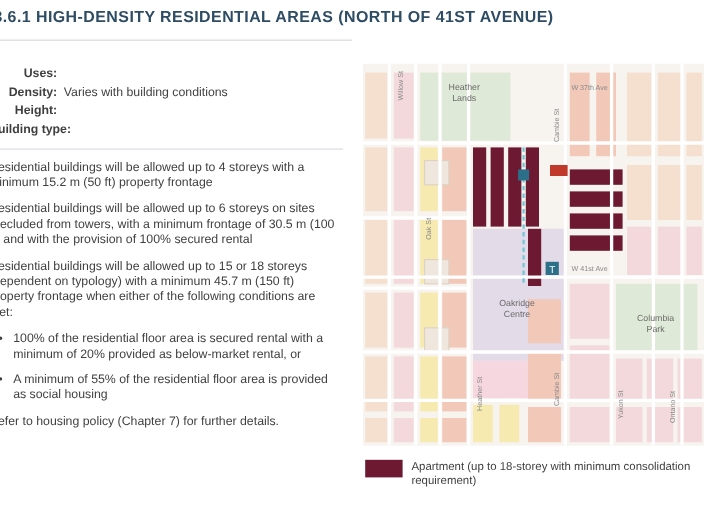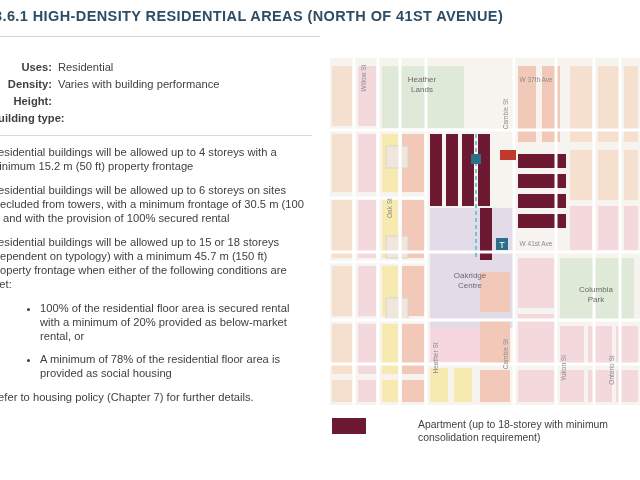--- a/index.html
+++ b/index.html
@@ -76,21 +76,20 @@
     margin: 0 0 10px 0;
     padding-right: 12px;
   }
   ul.conditions {
     margin: 0 0 10px 0;
     padding-left: 22px;
   }
   ul.conditions li {
     margin-bottom: 9px;
     padding-right: 16px;
-    margin-left: 28px;
   }
   
   .map {
     position: absolute;
     left: 330px;
     top: 58px;
     width: 310px;
     height: 347px;
     background: #f7f3ef;
     overflow: hidden;
@@ -99,21 +98,20 @@
   .legend {
     position: absolute;
     left: 332px;
     top: 418px;
     width: 300px;
     display: flex;
     align-items: flex-start;
     font-size: 10.4px;
     line-height: 13px;
     color: #3f3f3f;
-    gap: 44px;
   }
   .legend-swatch {
     flex: 0 0 34px;
     height: 16px;
     background: #6d1932;
     margin-right: 8px;
   }
 </style>
 </head>
 <body>
@@ -121,43 +119,42 @@
 <div class="page">
 
   <div class="title">3.6.1 HIGH-DENSITY RESIDENTIAL AREAS (NORTH OF 41ST AVENUE)</div>
   <div class="rule"></div>
 
   <div class="leftcol">
 
     <div class="specs">
       <div class="spec-row">
         <div class="spec-label">Uses:</div>
-        <div class="spec-value">Residential</div>
       </div>
       <div class="spec-row">
         <div class="spec-label">Density:</div>
-        <div class="spec-value">Varies with building performance</div>
+        <div class="spec-value">Varies with building conditions</div>
       </div>
       <div class="spec-row">
         <div class="spec-label">Height:</div>
       </div>
       <div class="spec-row">
         <div class="spec-label">Building type:</div>
       </div>
     </div>
 
     <div class="spec-sep"></div>
 
     <p class="para">Residential buildings will be allowed up to 4 storeys with a minimum 15.2 m (50 ft) property frontage</p>
     <p class="para">Residential buildings will be allowed up to 6 storeys on sites precluded from towers, with a minimum frontage of 30.5 m (100 ft) and with the provision of 100% secured rental</p>
     <p class="para">Residential buildings will be allowed up to 15 or 18 storeys (dependent on typology) with a minimum 45.7 m (150 ft) property frontage when either of the following conditions are met:</p>
 
     <ul class="conditions">
       <li>100% of the residential floor area is secured rental with a minimum of 20% provided as below-market rental, or</li>
-      <li>A minimum of 78% of the residential floor area is provided as social housing</li>
+      <li>A minimum of 55% of the residential floor area is provided as social housing</li>
     </ul>
 
     <p class="para">Refer to housing policy (Chapter 7) for further details.</p>
   </div>
 
   <div class="map">
     <svg width="310" height="347" viewBox="0 0 310 347" xmlns="http://www.w3.org/2000/svg">
       <rect x="0" y="0" width="310" height="347" fill="#f7f3ef"></rect>
 
       <rect x="52" y="8" width="82" height="62" fill="#dfe9d7"></rect>

